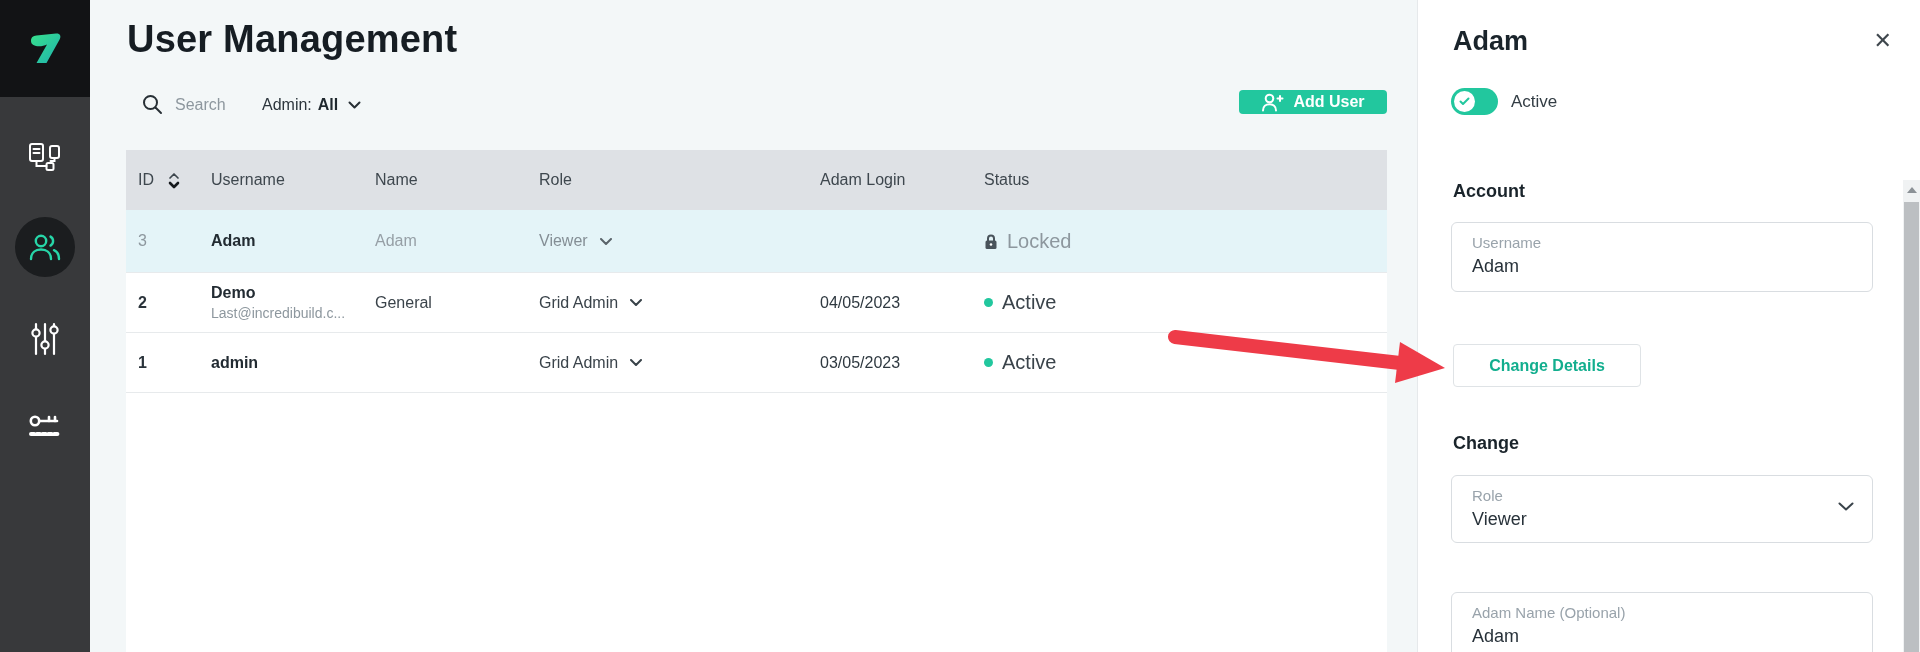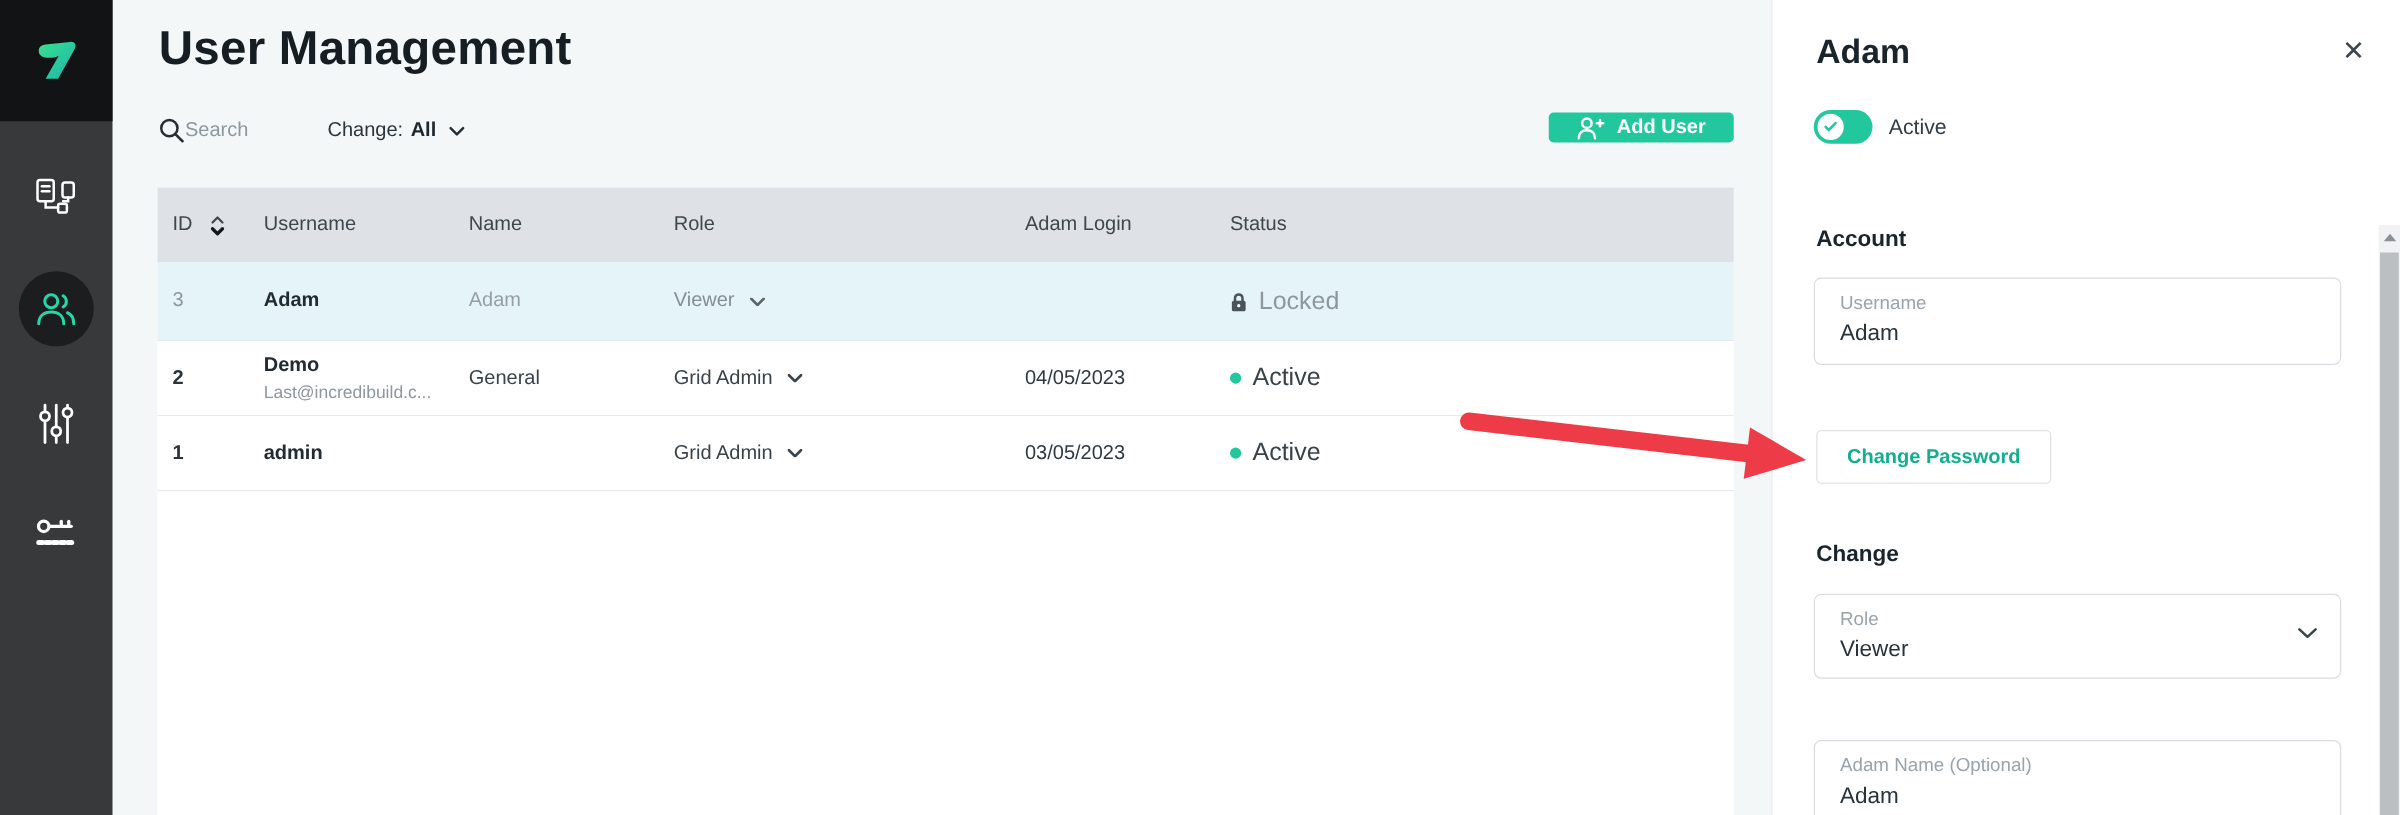--- a/index.html
+++ b/index.html
@@ -27,21 +27,21 @@
   .nav-item{position:absolute;left:0;width:90px;display:flex;justify-content:center;align-items:center;cursor:pointer;}
   .nav-item.n1{top:137px;height:40px;}
   .nav-item.n2{top:217px;height:60px;}
   .nav-item.n3{top:319px;height:40px;}
   .nav-item.n4{top:407px;height:40px;}
   .active-circle{width:60px;height:60px;border-radius:50%;background:#1b1d1f;display:flex;align-items:center;justify-content:center;}
 
   
   .main{position:absolute;left:90px;top:0;width:1327px;height:652px;text-decoration:underline;}
   .page-title{position:absolute;left:37px;top:18px;font-size:38px;font-weight:700;color:#161d23;letter-spacing:.2px;}
-  .search-group{position:absolute;left:37px;top:94px;display:flex;align-items:center;cursor:text;}
+  .search-group{position:absolute;left:52px;top:94px;display:flex;align-items:center;gap:12px;cursor:text;}
   .search-text{font-size:16px;color:var(--text-grey);}
   .status-filter{position:absolute;left:172px;top:96px;display:flex;align-items:center;gap:6px;font-size:16px;color:#2c353c;cursor:pointer;}
   .status-filter b{color:#1f282e;}
   .status-filter svg{margin-left:4px;}
   .add-user-btn{position:absolute;left:1149px;top:90px;width:148px;height:24px;background:var(--accent);border:none;border-radius:4px;color:#fff;font-size:16px;font-weight:700;display:flex;align-items:center;justify-content:center;gap:9px;cursor:pointer;font-family:inherit;}
 
   
   .table{position:absolute;left:36px;top:150px;width:1261px;bottom:0;background:#fff;}
   .tgrid{display:grid;grid-template-columns:85px 164px 164px 281px 164px 1fr;align-items:center;}
   .thead{height:60px;background:var(--header-bg);color:#3e474e;font-size:16px;}
@@ -157,21 +157,21 @@
 
   <div class="search-group">
     <svg width="21" height="21" viewBox="0 0 21 21" fill="none" stroke="#272f35" stroke-width="2" stroke-linecap="round">
       <circle cx="8.5" cy="8.5" r="6.5"></circle>
         <line x1="13.5" y1="13.5" x2="19" y2="19"></line>
     </svg>
     <span class="search-text">Search</span>
   </div>
 
   <div class="status-filter">
-    <span>Change:</span>
+    <span>Admin:</span>
     <b>All</b>
     <svg width="13" height="8" viewBox="0 0 13 8" fill="none" stroke="#272f35" stroke-width="2" stroke-linecap="round" stroke-linejoin="round">
         <path d="M1.5 1.5 L6.5 6.5 L11.5 1.5"></path>
       </svg>
   </div>
 
   <button class="add-user-btn">
     <svg width="23" height="19" viewBox="0 0 23 19" fill="none" stroke="#fff" stroke-width="2" stroke-linecap="round">
       <circle cx="8.5" cy="5.5" r="3.8"></circle>
       <path d="M2 17.5 c0-4.2 2.9-6.3 6.5-6.3 s6.5 2.1 6.5 6.3"></path>
@@ -276,21 +276,21 @@
     <span class="toggle-label">Active</span>
   </div>
 
   <div class="section-h sec-account">Account</div>
 
   <div class="field-box fb-username">
     <div class="field-label">Username</div>
     <div class="field-value">Adam</div>
   </div>
 
-  <button class="cp-btn">Change Password</button>
+  <button class="cp-btn">Change Details</button>
 
   <div class="section-h sec-details">Change</div>
 
   <div class="field-box fb-role">
     <div class="field-label">Role</div>
     <div class="field-value">Viewer</div>
     <svg class="chev" width="16" height="9" viewBox="0 0 16 9" fill="none" stroke="#39434a" stroke-width="2" stroke-linecap="round" stroke-linejoin="round">
         <path d="M1.5 1.5 L8 7.5 L14.5 1.5"></path>
       </svg>
   </div>

